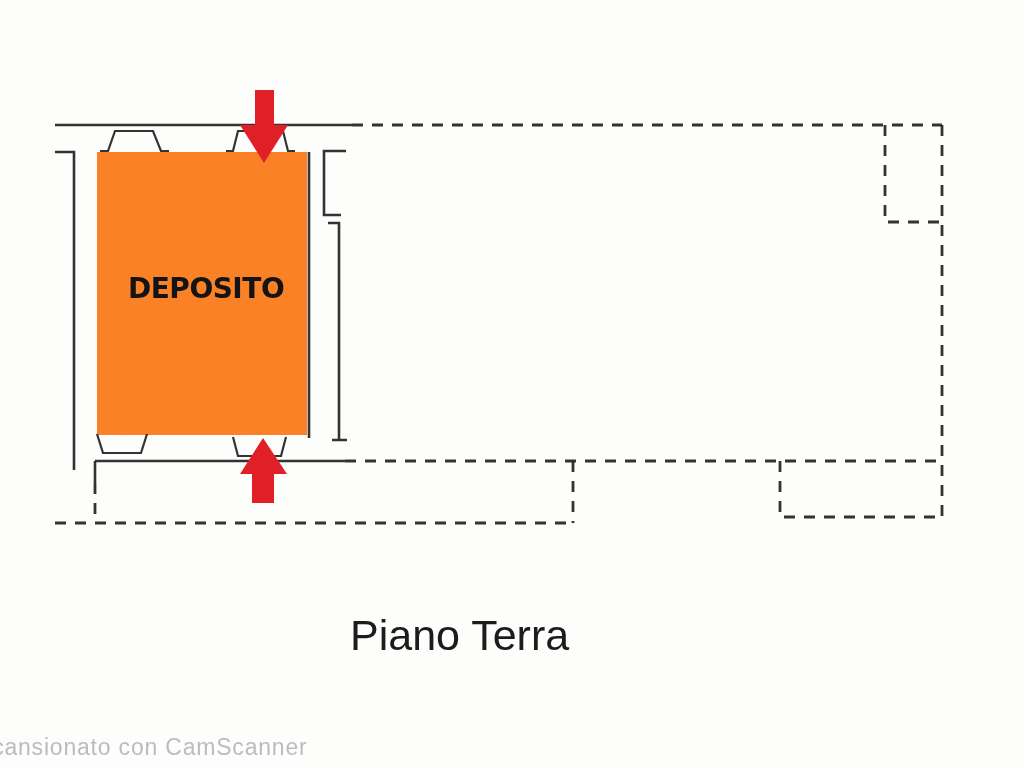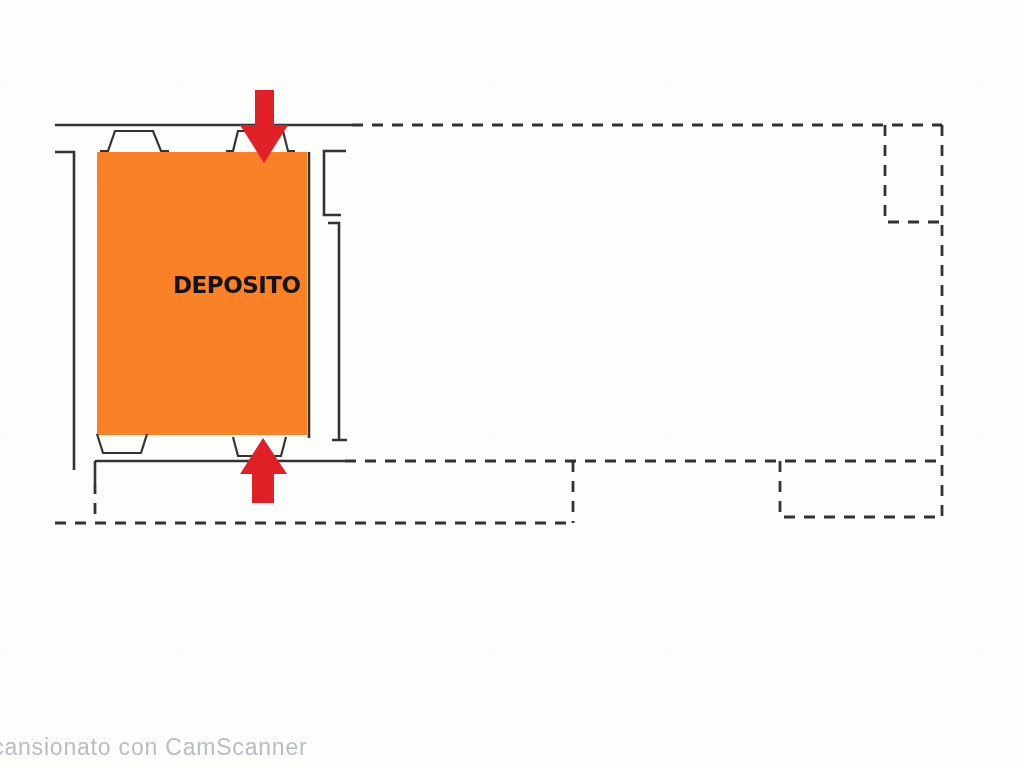--- a/index.html
+++ b/index.html
@@ -42,24 +42,23 @@
 
   .overlay-label {
     position: absolute;
     white-space: nowrap;
   }
   #deposito-label {
     left: 128px;
     top: 272px;
     font-family: "DejaVu Sans", sans-serif;
     font-weight: bold;
-    font-size: 23px;
+    font-size: 28px;
     letter-spacing: -0.5px;
     color: var(--label_text, #141414);
-    margin-left: 45px;
   }
   #piano-terra-label {
     left: 350px;
     top: 611px;
     font-family: "Liberation Sans", sans-serif;
     font-size: 43px;
     font-weight: 400;
     color: var(--caption_text, #1c1c1c);
   }
   #camscanner-watermark {
@@ -107,16 +106,17 @@
       <path class="window-sym" d="M97 434 L103 453 H141 L147 434"></path>
       <path class="window-sym" d="M233 437 L238 456 H281 L286 437"></path>
     </g>
 
     <polygon class="arrow" points="255,90 274,90 274,125 288,125 264,163 240,125 255,125"></polygon>
     <polygon class="arrow" points="252,503 252,474 240,474 263,438 287,474 274,474 274,503"></polygon>
   </svg>
 
   <div id="deposito-label" class="overlay-label">DEPOSITO</div>
 
+  <div id="piano-terra-label" class="overlay-label">Piano Terra</div>
 
   <div id="camscanner-watermark" class="overlay-label">Scansionato con CamScanner</div>
 
 </div>
 
 </body></html>

